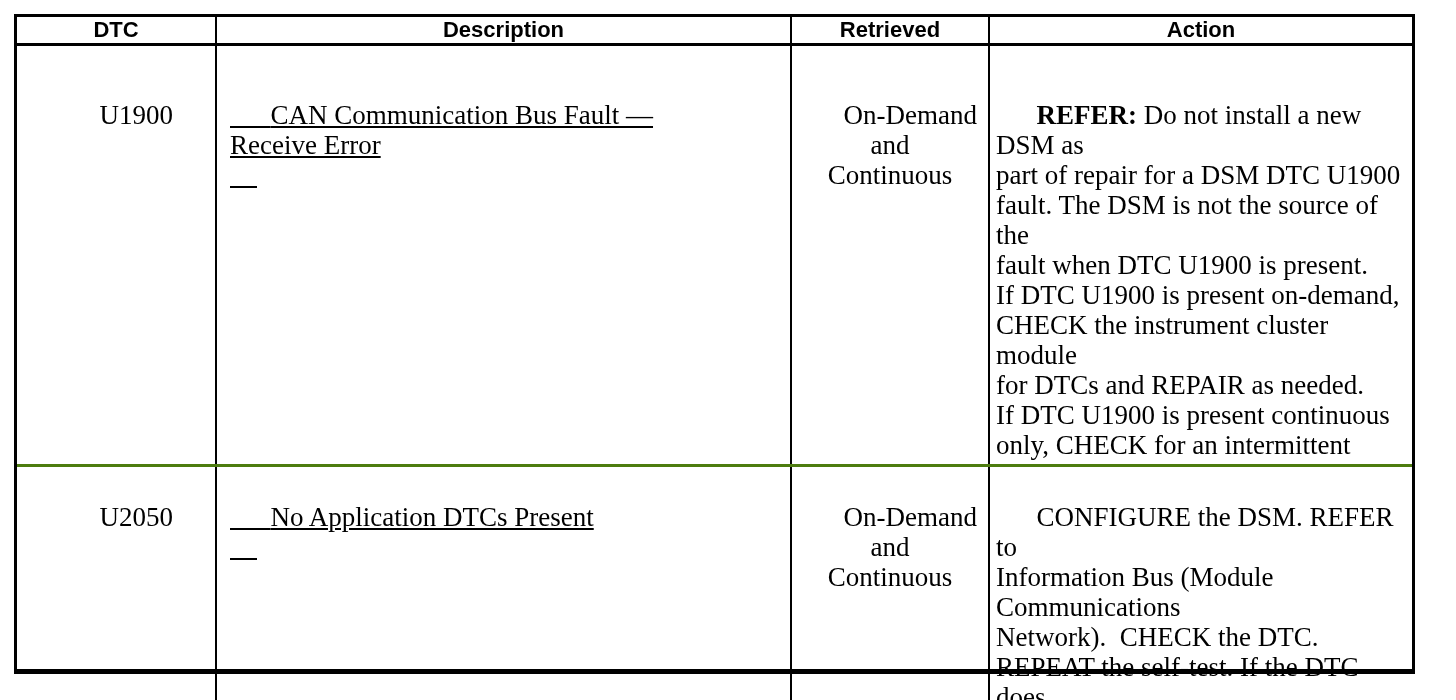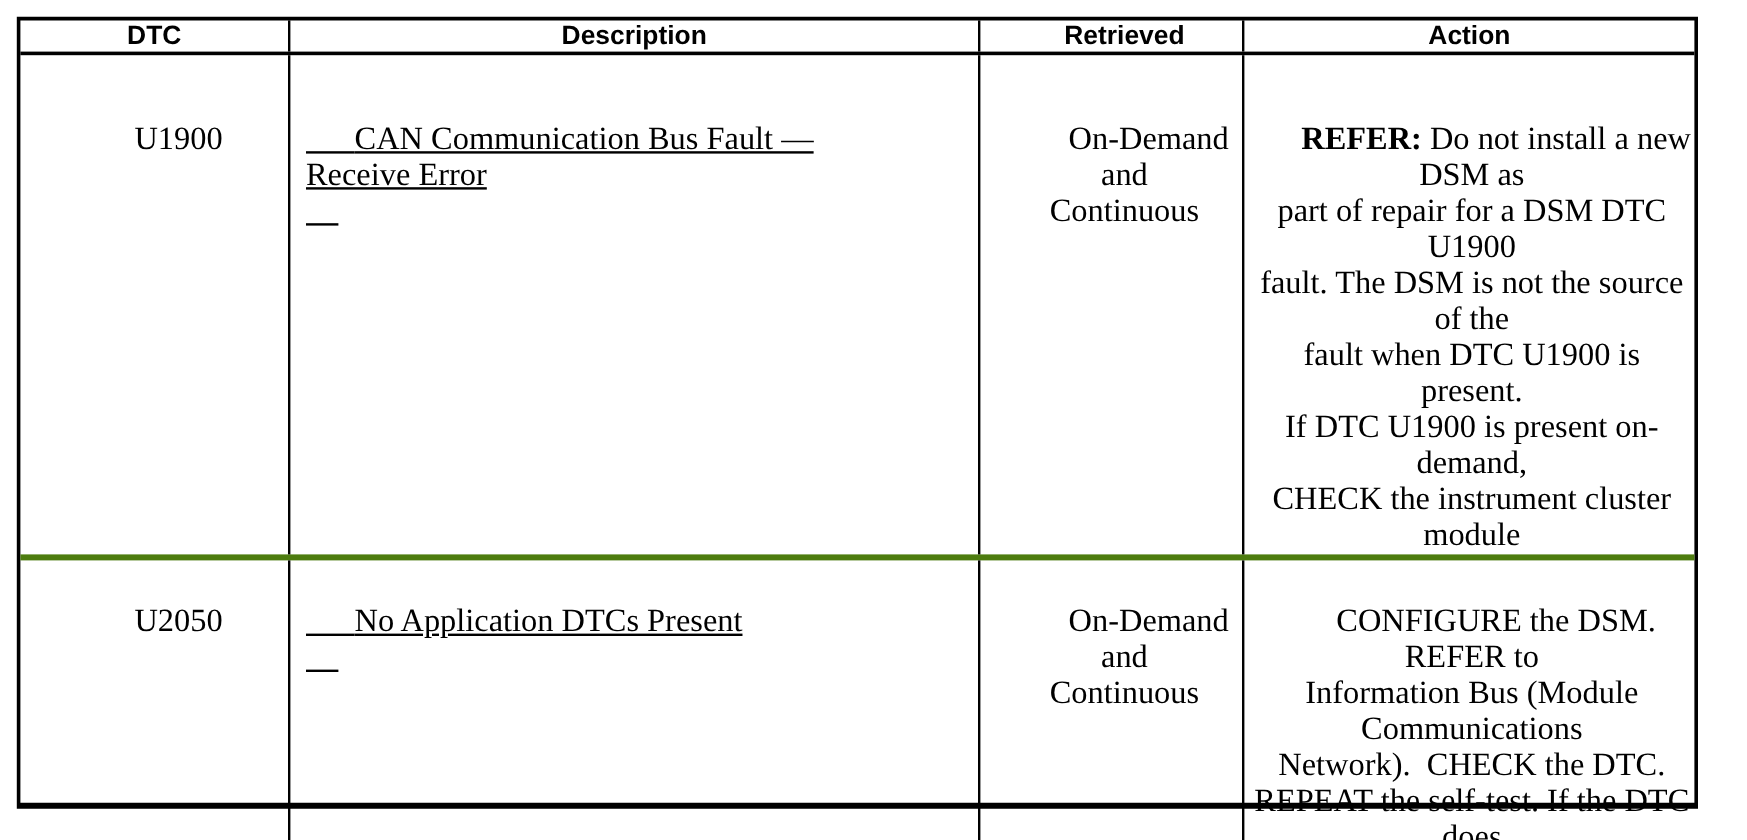--- a/index.html
+++ b/index.html
@@ -31,37 +31,36 @@
   }
   .header-row {
     height: 38px;
     border-bottom: 3px solid #000000;
     font-family: "Liberation Sans", sans-serif;
     font-weight: bold;
     font-size: 22px;
   }
   .body-row-1 {
     height: 421px;
-    border-bottom: 5px solid #4d7c0f;
+    border-bottom: 3px solid #4d7c0f;
   }
   .body-row-2 {
     flex: 1;
   }
   .cell {
     box-sizing: border-box;
     border-right: 2px solid #000000;
     overflow: hidden;
   }
   .cell:last-child {
     border-right: none;
-    text-align: center;
   }
-  .col-dtc      { width: 225px; }
+  .col-dtc      { width: 200px; }
   .col-desc     { width: 575px; }
-  .col-ret      { width: 198px; margin-left: 22px; }
+  .col-ret      { width: 198px; }
   .col-action   { flex: 1; }
   .header-row .cell {
     display: flex;
     align-items: center;
     justify-content: center;
     border-right-width: 2px;
   }
   .body-cell {
     font-family: "Liberation Serif", serif;
     font-size: 27px;

